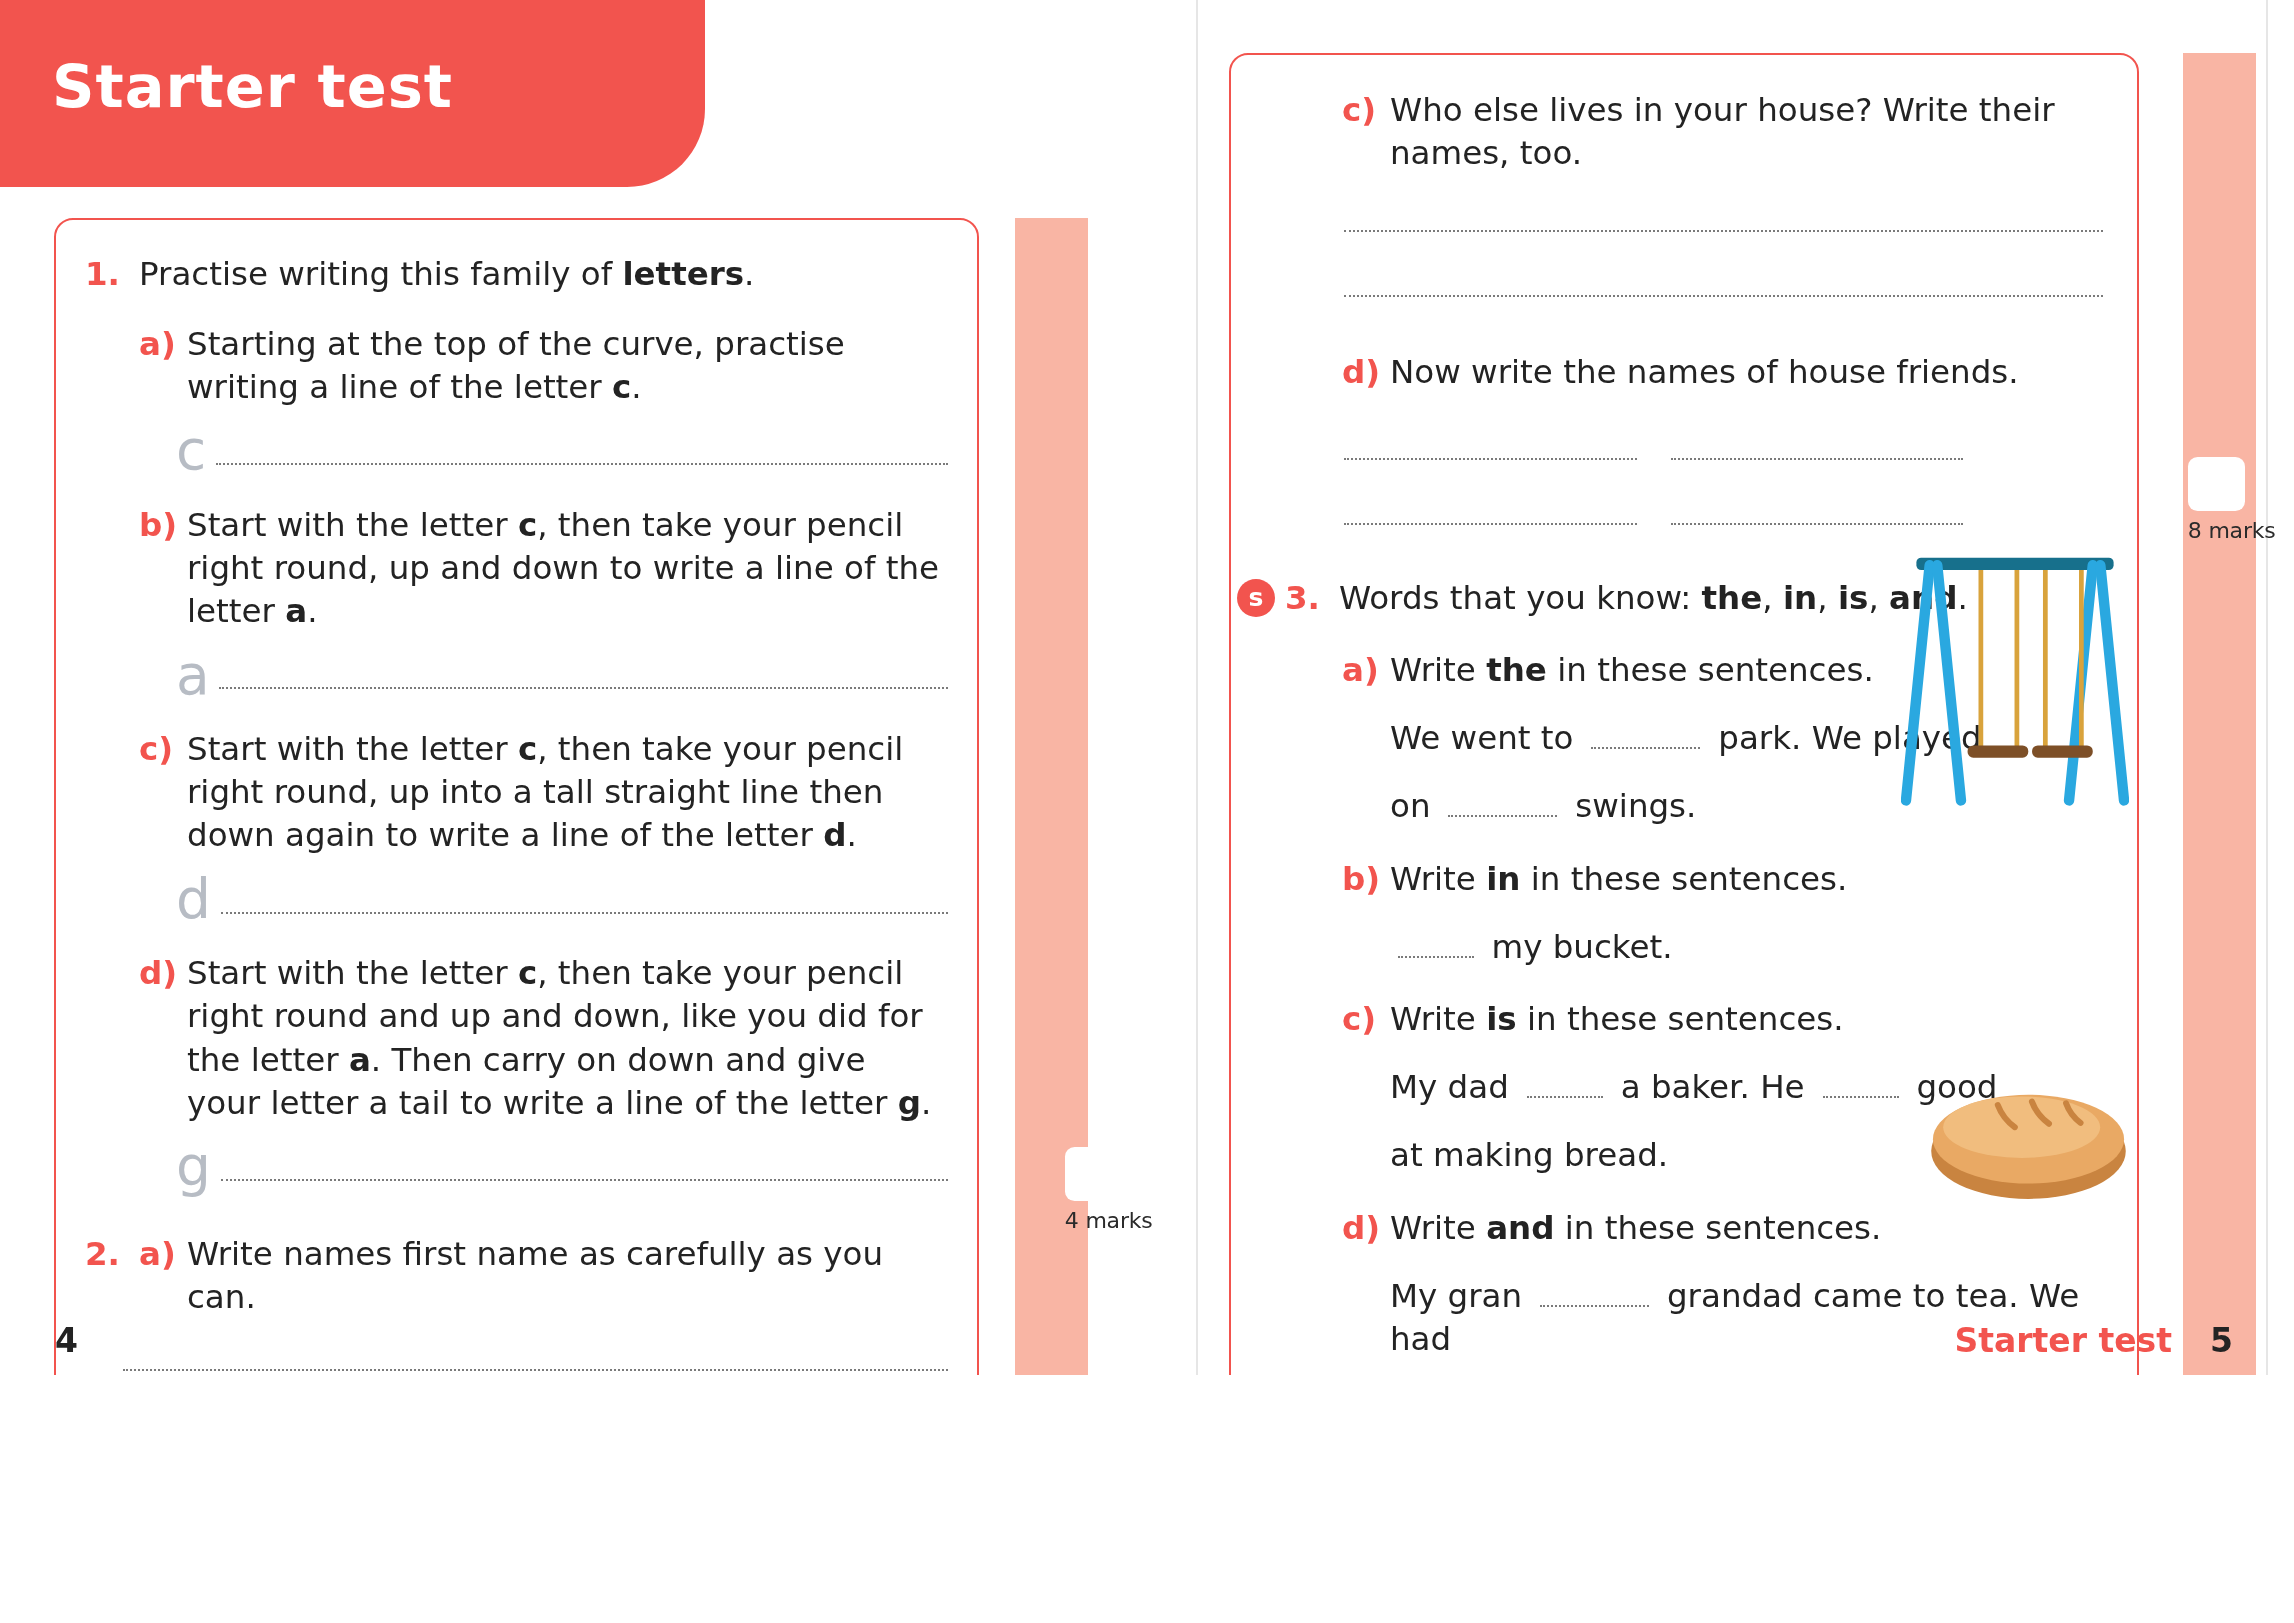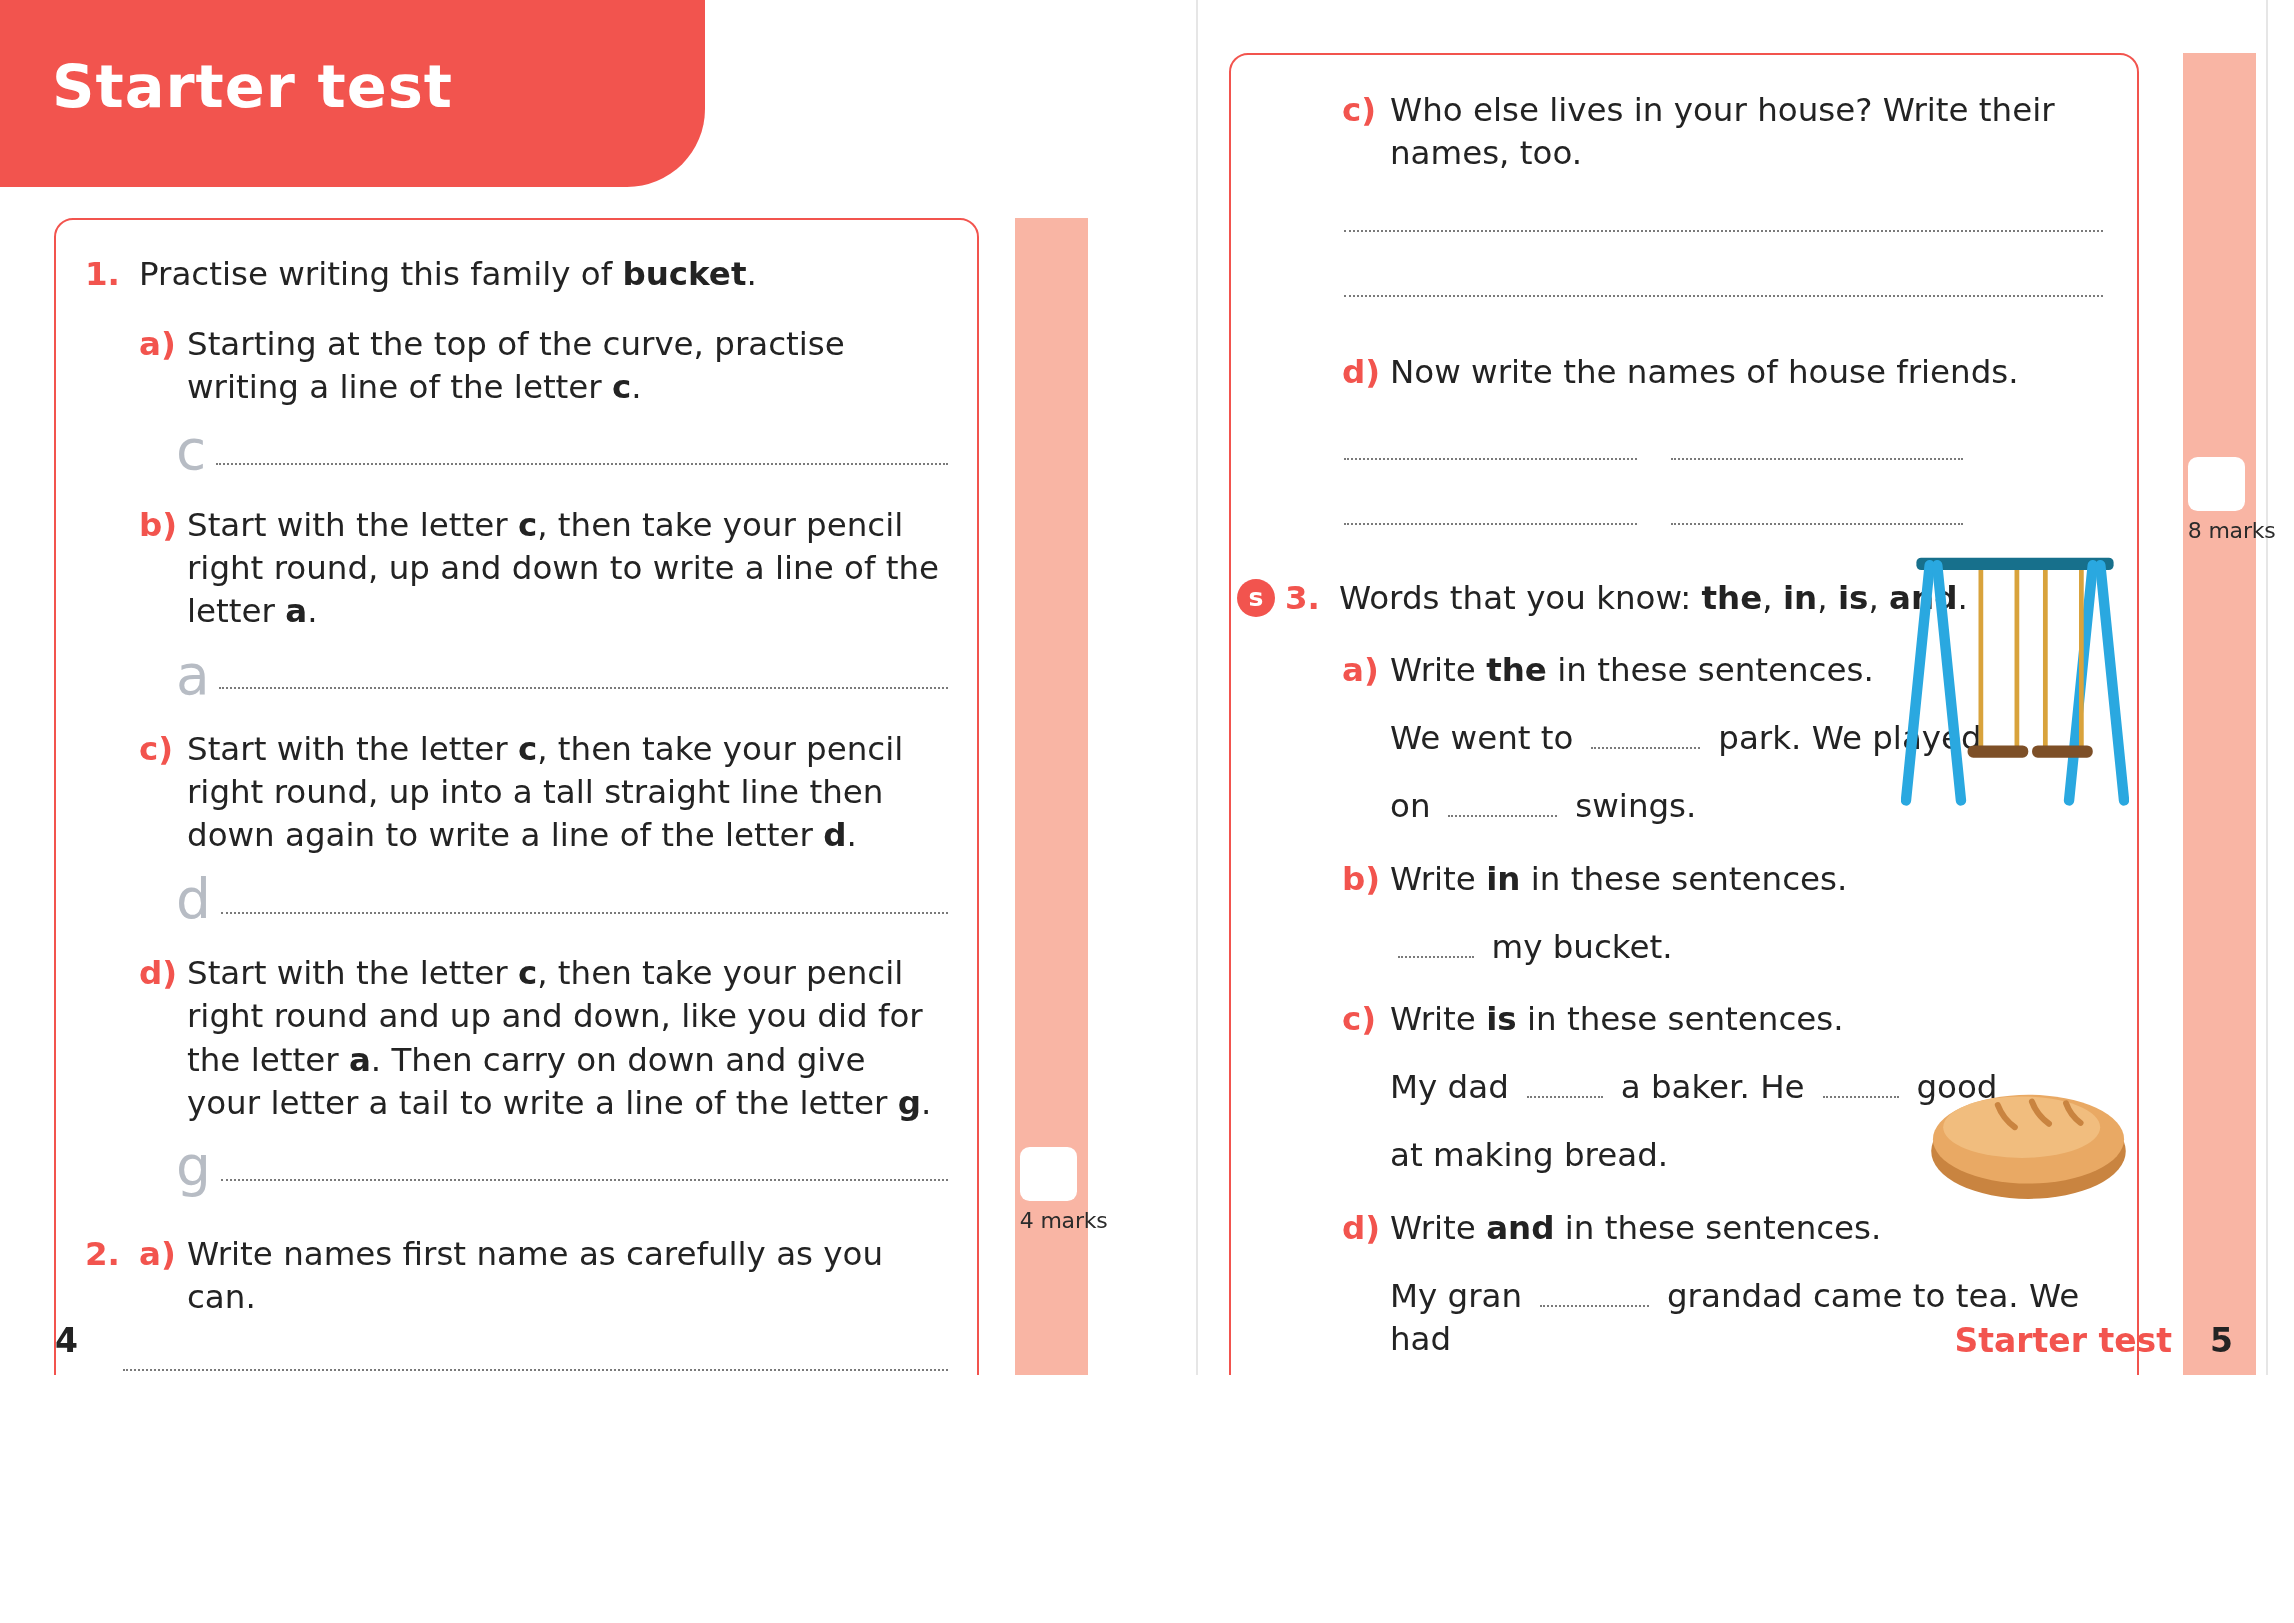--- a/index.html
+++ b/index.html
@@ -110,21 +110,21 @@
   <div class="edge right"></div>
 
   <div class="banner">
     <div class="banner-title">Starter test</div>
   </div>
 
   <div class="box box-left">
 
     <div class="qrow">
       <span class="qnum">1.</span>
-      <span class="qtext">Practise writing this family of <b>bucket</b>.</span>
+      <span class="qtext">Practise writing this family of <b>letters</b>.</span>
     </div>
 
     <div class="part">
       <div class="qrow sub">
         <span class="qlabel">a)</span>
         <span class="qtext">Starting at the top of the curve, practise writing a line of the letter <b>c</b>.</span>
       </div>
       <div class="trace-row">
         <span class="trace-letter">c</span>
         <span class="dotline"></span>
@@ -177,21 +177,21 @@
       <div class="qrow">
         <span class="qnum"></span>
         <span class="qlabel">b)</span>
       </div>
       <div class="write-line"></div>
     </div>
 
   </div>
 
   <div class="strip strip-left">
-    <div class="marks" style="top:929px;">
+    <div class="marks" style="top:929px;margin-left:45px;">
       <div class="marks-box"></div>
       <div class="marks-label">4 marks</div>
     </div>
   </div>
 
   <div class="box box-right">
 
     <div class="qrow sub-r">
       <span class="qlabel">c)</span>
       <span class="qtext">Who else lives in your house? Write their names, too.</span>

